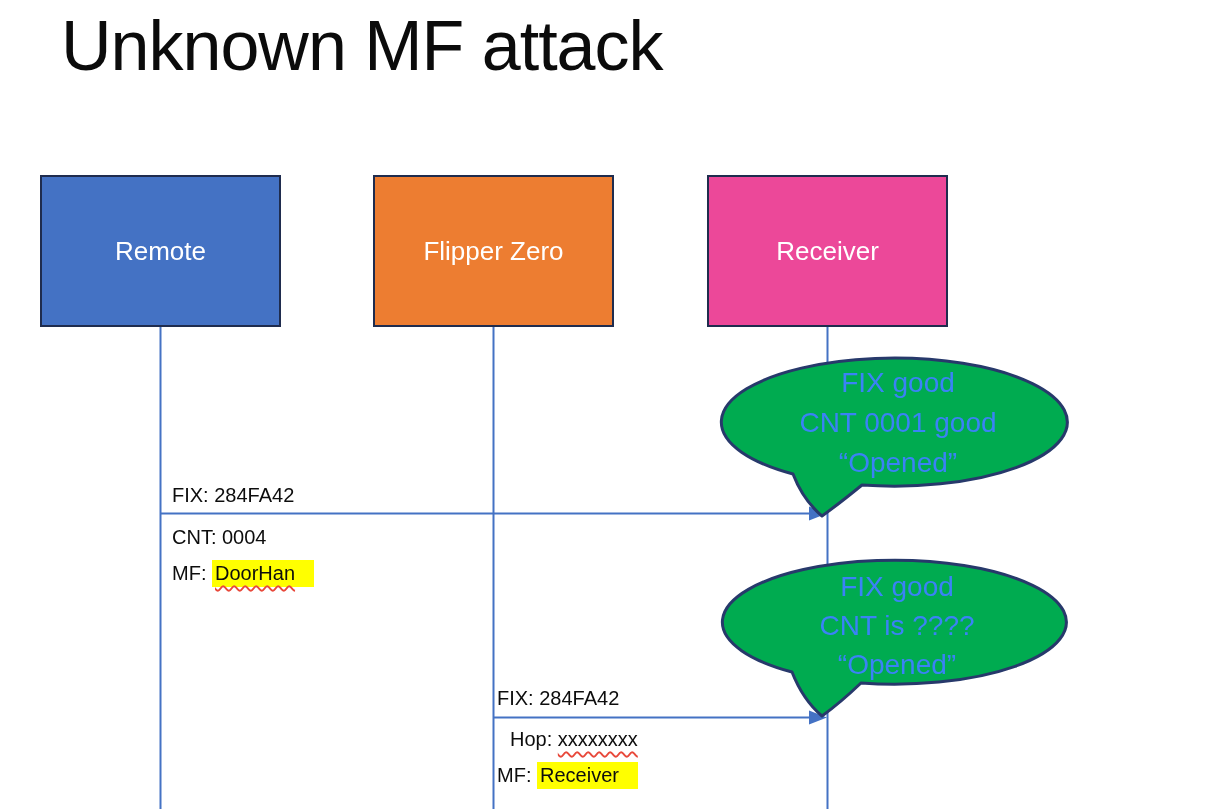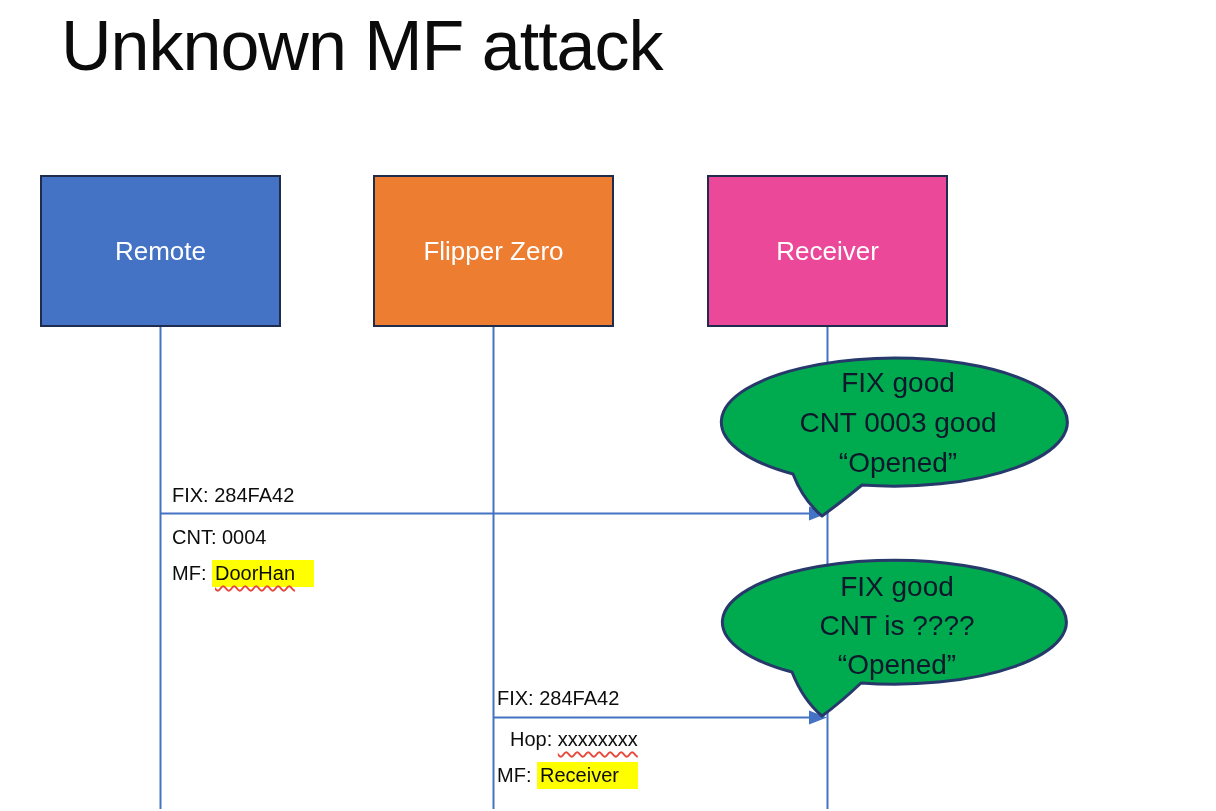--- a/index.html
+++ b/index.html
@@ -33,21 +33,21 @@
   .hl{background:#ffff00;padding:2px 19px 3px 3px;}
   .squiggle{
     text-decoration:underline;
     text-decoration-style:wavy;
     text-decoration-color:#e8483a;
     text-decoration-thickness:1.5px;
     text-underline-offset:5px;
   }
   .bubble-text{
     position:absolute;width:344px;text-align:center;
-    color:#0f172a;font-size:28px;line-height:40px;white-space:nowrap;
+    color:#3b82f6;font-size:28px;line-height:40px;white-space:nowrap;
   }
   .bubble-text.b1{left:726px;top:363px;}
   .bubble-text.b2{left:725px;top:567px;line-height:39px;}
 </style>
 </head>
 <body>
 
 <div class="slide">
 
   <h1 class="slide-title">Unknown MF attack</h1>
@@ -90,21 +90,21 @@
   <div class="msg-label" style="left:497px;top:681px;">FIX: 284FA42</div>
   <div class="msg-label" style="left:510px;top:722px;">
     <span>Hop: </span><span class="squiggle">xxxxxxxx</span>
   </div>
   <div class="msg-label" style="left:497px;top:758px;">
     <span>MF: </span><span class="hl">Receiver</span>
   </div>
 
   <div class="bubble-text b1">
     <div>FIX good</div>
-    <div>CNT 0003 good</div>
+    <div>CNT 0001 good</div>
     <div>“Opened”</div>
   </div>
   <div class="bubble-text b2">
     <div>FIX good</div>
     <div>CNT is ????</div>
     <div>“Opened”</div>
   </div>
 
 </div>
 

